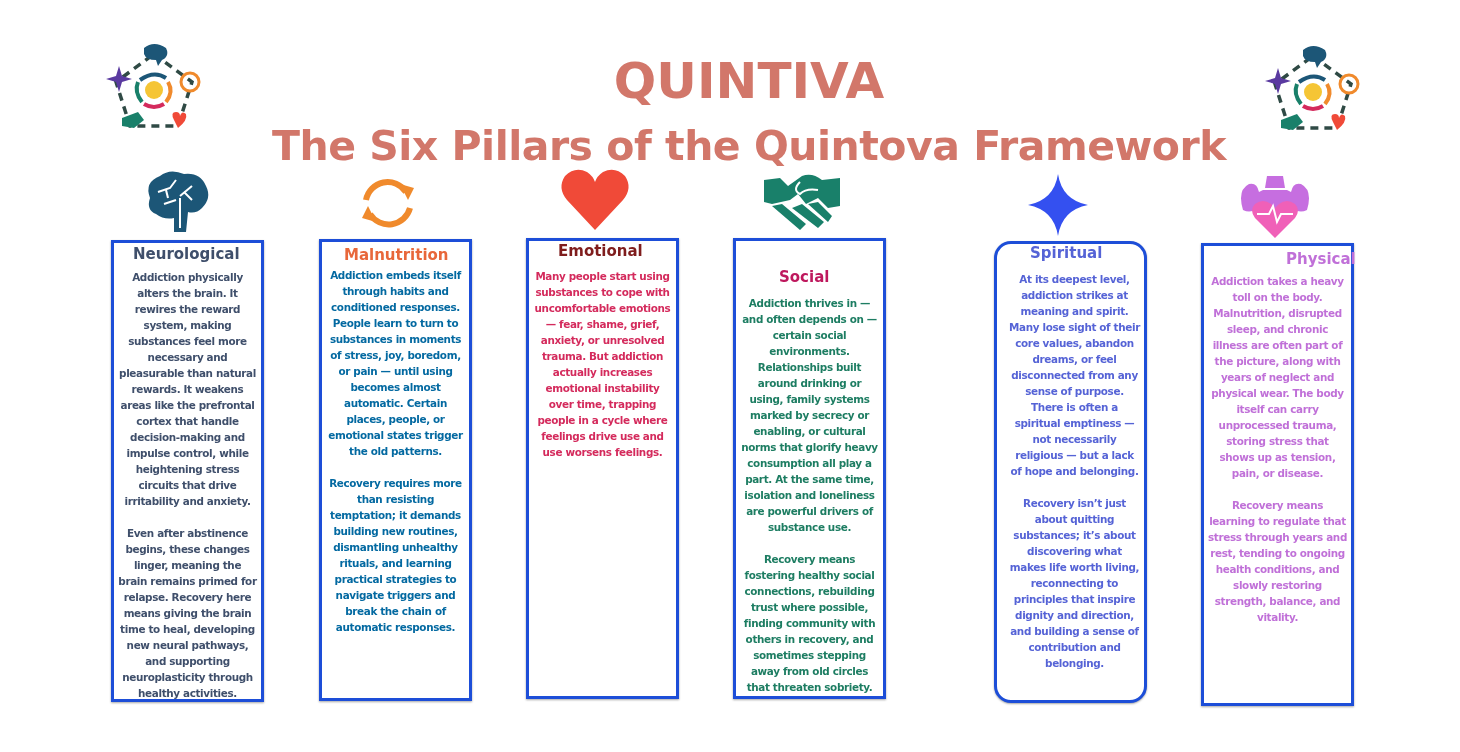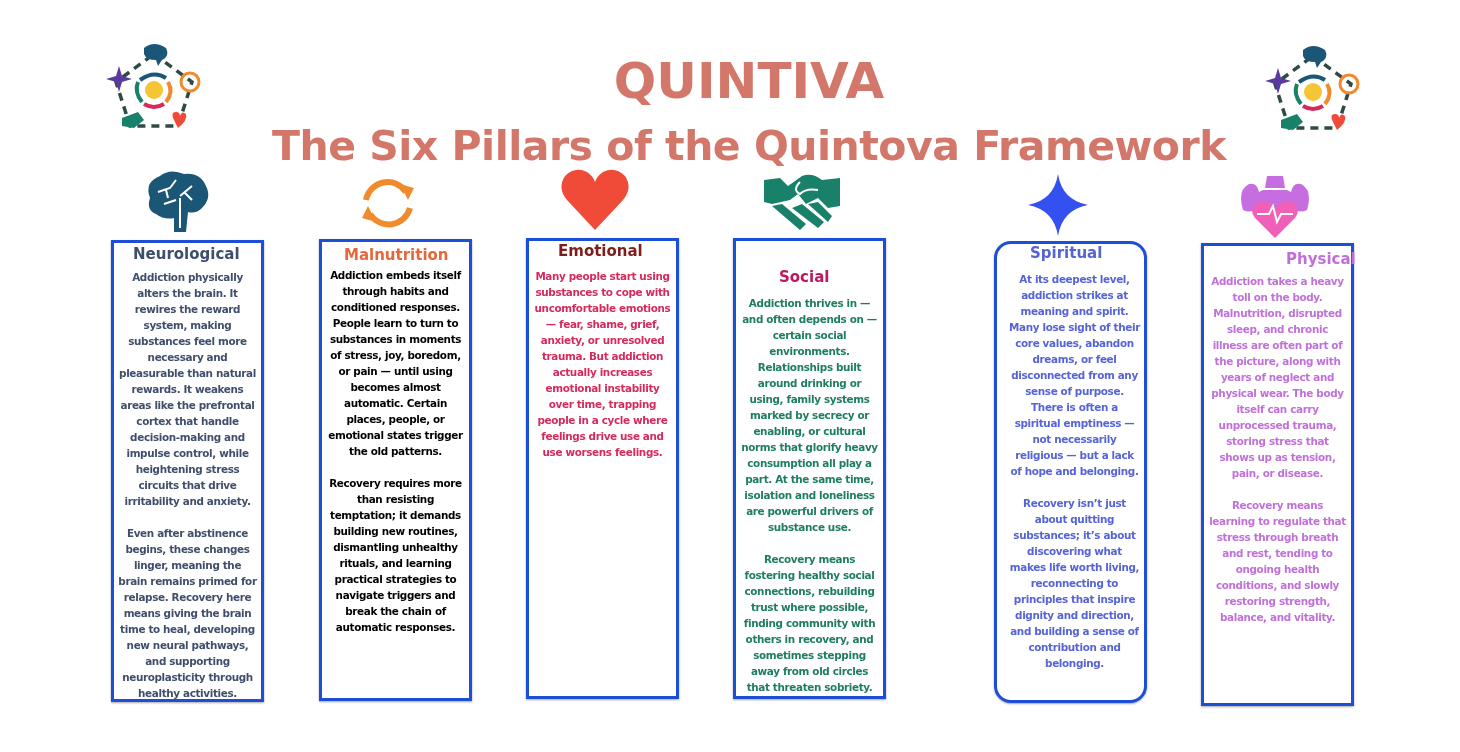--- a/index.html
+++ b/index.html
@@ -96,21 +96,21 @@
 <div class="box" style="left:111px;top:240px;height:462px;">
   <h2 style="color:#3f4f6b;padding:2px 0 0 19px;">Neurological</h2>
   <div class="body" style="color:#3f4f6b;margin-top:6px;">
     <p>Addiction physically alters the brain. It rewires the reward system, making substances feel more necessary and pleasurable than natural rewards. It weakens areas like the prefrontal cortex that handle decision-making and impulse control, while heightening stress circuits that drive irritability and anxiety.</p>
     <p>Even after abstinence begins, these changes linger, meaning the brain remains primed for relapse. Recovery here means giving the brain time to heal, developing new neural pathways, and supporting neuroplasticity through healthy activities.</p>
   </div>
 </div>
 
 <div class="box" style="left:319px;top:239px;height:462px;">
   <h2 style="color:#e8673a;padding:4px 0 0 22px;">Malnutrition</h2>
-  <div class="body" style="color:#000000;margin-top:3px;">
+  <div class="body" style="color:#0369a1;margin-top:3px;">
     <p>Addiction embeds itself through habits and conditioned responses. People learn to turn to substances in moments of stress, joy, boredom, or pain — until using becomes almost automatic. Certain places, people, or emotional states trigger the old patterns.</p>
     <p>Recovery requires more than resisting temptation; it demands building new routines, dismantling unhealthy rituals, and learning practical strategies to navigate triggers and break the chain of automatic responses.</p>
   </div>
 </div>
 
 <div class="box" style="left:526px;top:238px;height:461px;">
   <h2 style="color:#7f1d1d;padding:1px 0 0 29px;">Emotional</h2>
   <div class="body" style="color:#d42a5c;margin-top:8px;">
     <p>Many people start using substances to cope with uncomfortable emotions — fear, shame, grief, anxiety, or unresolved trauma. But addiction actually increases emotional instability over time, trapping people in a cycle where feelings drive use and use worsens feelings.</p>
   </div>
@@ -129,15 +129,15 @@
   <div class="body" style="color:#5563d6;margin-top:9px;padding-left:12px;">
     <p>At its deepest level, addiction strikes at meaning and spirit. Many lose sight of their core values, abandon dreams, or feel disconnected from any sense of purpose. There is often a spiritual emptiness — not necessarily religious — but a lack of hope and belonging.</p>
     <p>Recovery isn’t just about quitting substances; it’s about discovering what makes life worth living, reconnecting to principles that inspire dignity and direction, and building a sense of contribution and belonging.</p>
   </div>
 </div>
 
 <div class="box" style="left:1201px;top:243px;height:463px;">
   <h2 style="color:#c070d8;padding:4px 0 0 82px;">Physical</h2>
   <div class="body" style="color:#c070d8;margin-top:5px;">
     <p>Addiction takes a heavy toll on the body. Malnutrition, disrupted sleep, and chronic illness are often part of the picture, along with years of neglect and physical wear. The body itself can carry unprocessed trauma, storing stress that shows up as tension, pain, or disease.</p>
-    <p>Recovery means learning to regulate that stress through breath and rest, tending to ongoing health conditions, and slowly restoring strength, balance, and vitality.</p>
+    <p>Recovery means learning to regulate that stress through years and rest, tending to ongoing health conditions, and slowly restoring strength, balance, and vitality.</p>
   </div>
 </div>
 
 </body></html>

